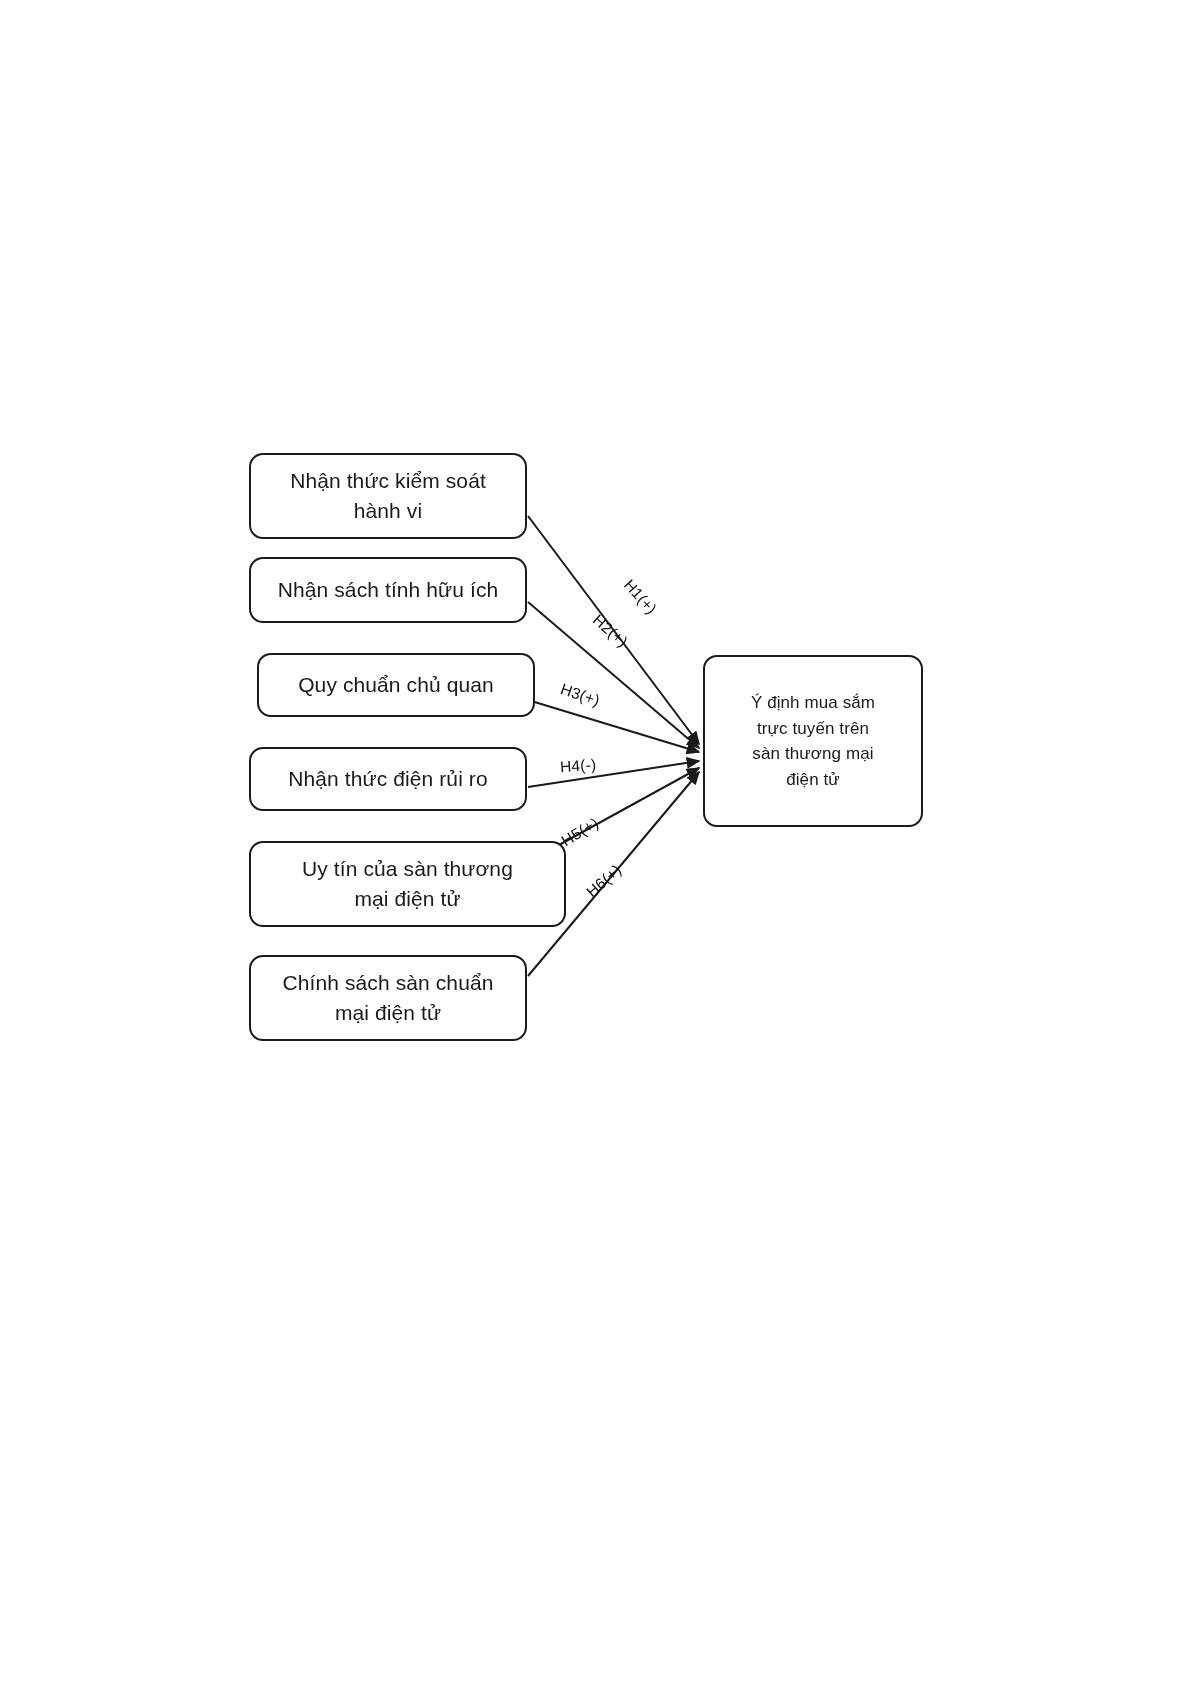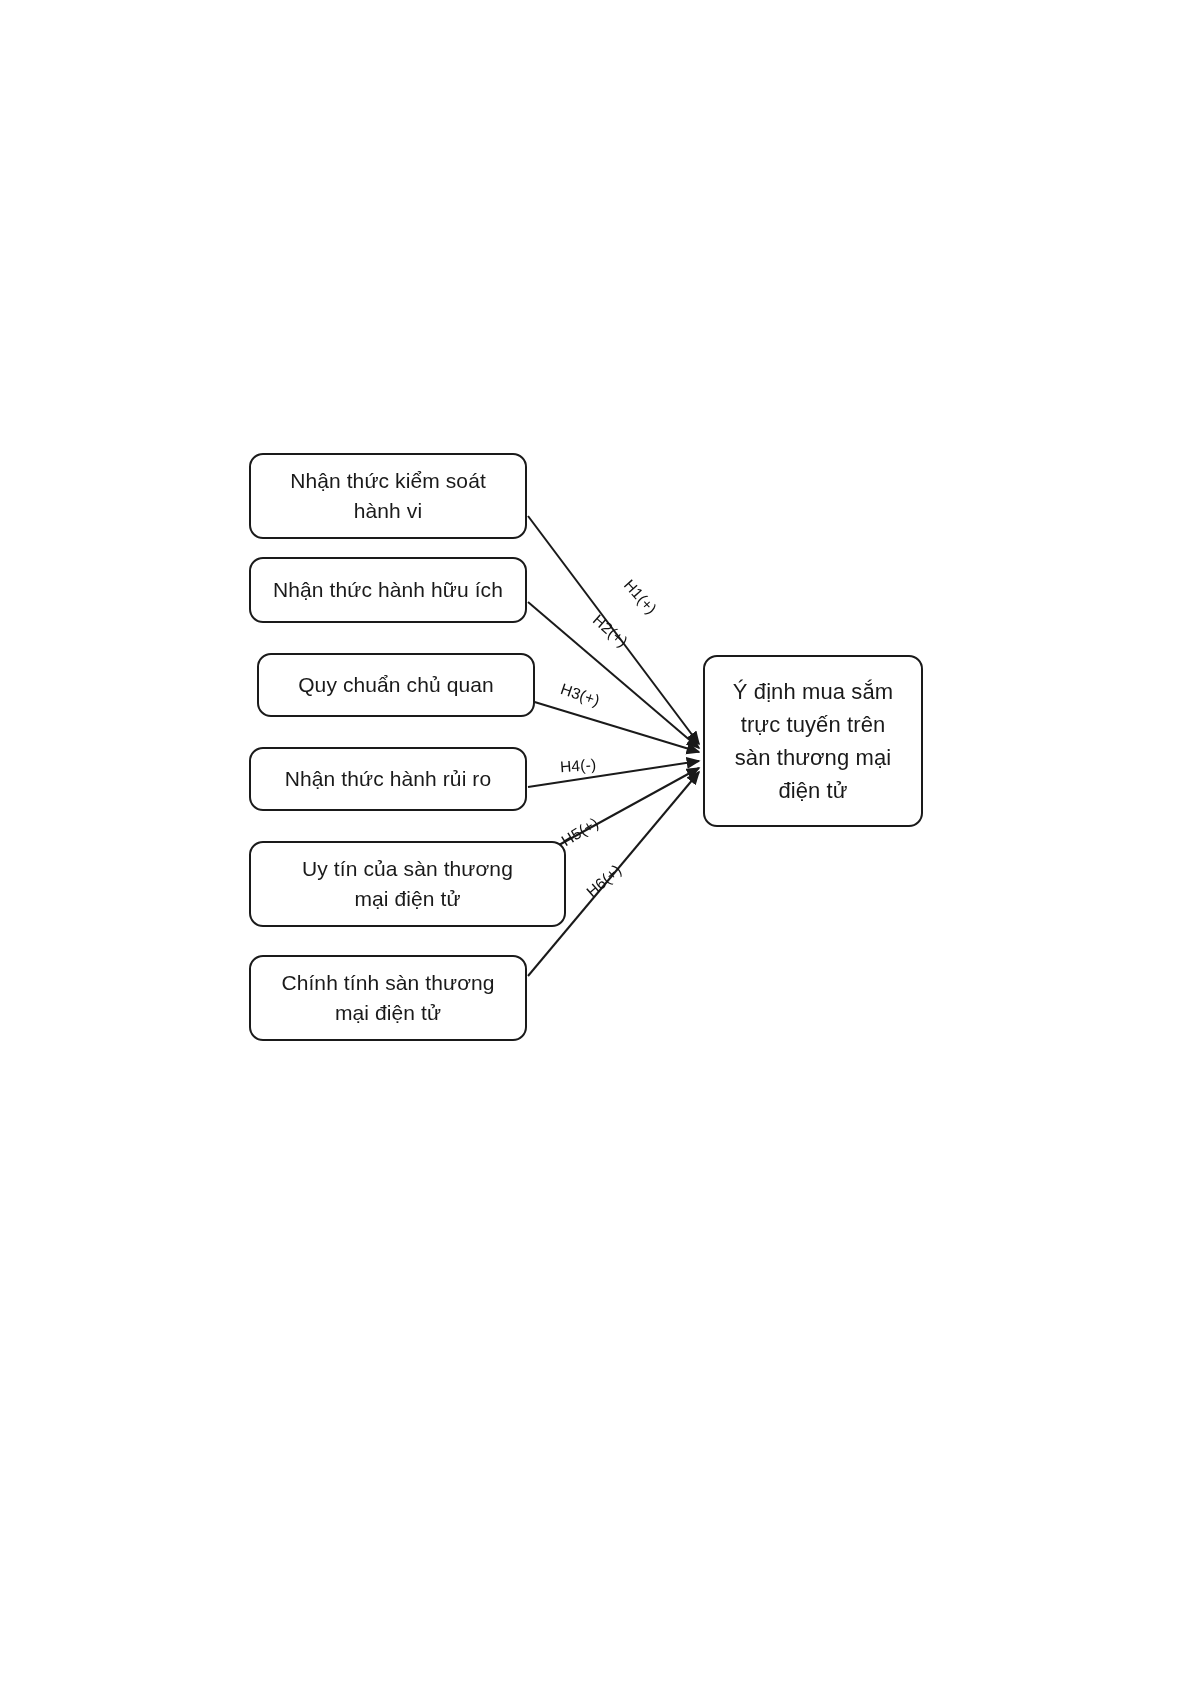--- a/index.html
+++ b/index.html
@@ -41,21 +41,21 @@
     font-size: 21px;
     line-height: 1.42;
     letter-spacing: 0.1px;
     padding: 12px 10px;
   }
   .node-label {
     display: block;
     white-space: pre-line;
   }
   .target-box {
-    font-size: 22px;
+    font-size: 17px;
     line-height: 1.5;
     justify-content: center;
   }
   .edge-label {
     position: absolute;
     color: #111111;
     font-size: 15.5px;
     letter-spacing: 0.2px;
     white-space: nowrap;
     transform-origin: 50% 50%;
@@ -86,38 +86,38 @@
 
     <line x1="528" y1="976" x2="699" y2="772" stroke="#1a1a1a" stroke-width="2" marker-end="url(#arrowhead)"></line>
   </svg>
 
   <div class="node-box" style="left:249px; top:453px; width:278px; height:86px;">
     <span class="node-label">Nhận thức kiểm soát
 hành vi</span>
   </div>
 
   <div class="node-box" style="left:249px; top:557px; width:278px; height:66px;">
-    <span class="node-label">Nhận thức hành hữu ích</span>
+    <span class="node-label">Nhận sách tính hữu ích</span>
   </div>
 
   <div class="node-box" style="left:249px; top:653px; width:278px; height:64px;margin-left:8px;">
     <span class="node-label">Quy chuẩn chủ quan</span>
   </div>
 
   <div class="node-box" style="left:249px; top:747px; width:278px; height:64px;">
-    <span class="node-label">Nhận thức hành rủi ro</span>
+    <span class="node-label">Nhận thức điện rủi ro</span>
   </div>
 
   <div class="node-box" style="left:249px; top:841px; width:317px; height:86px;">
     <span class="node-label">Uy tín của sàn thương
 mại điện tử</span>
   </div>
 
   <div class="node-box" style="left:249px; top:955px; width:278px; height:86px;">
-    <span class="node-label">Chính tính sàn thương
+    <span class="node-label">Chính sách sàn chuẩn
 mại điện tử</span>
   </div>
 
   <div class="node-box target-box" style="left:703px; top:655px; width:220px; height:172px;">
     <span class="node-label">Ý định mua sắm
 trực tuyến trên
 sàn thương mại
 điện tử</span>
   </div>
 

